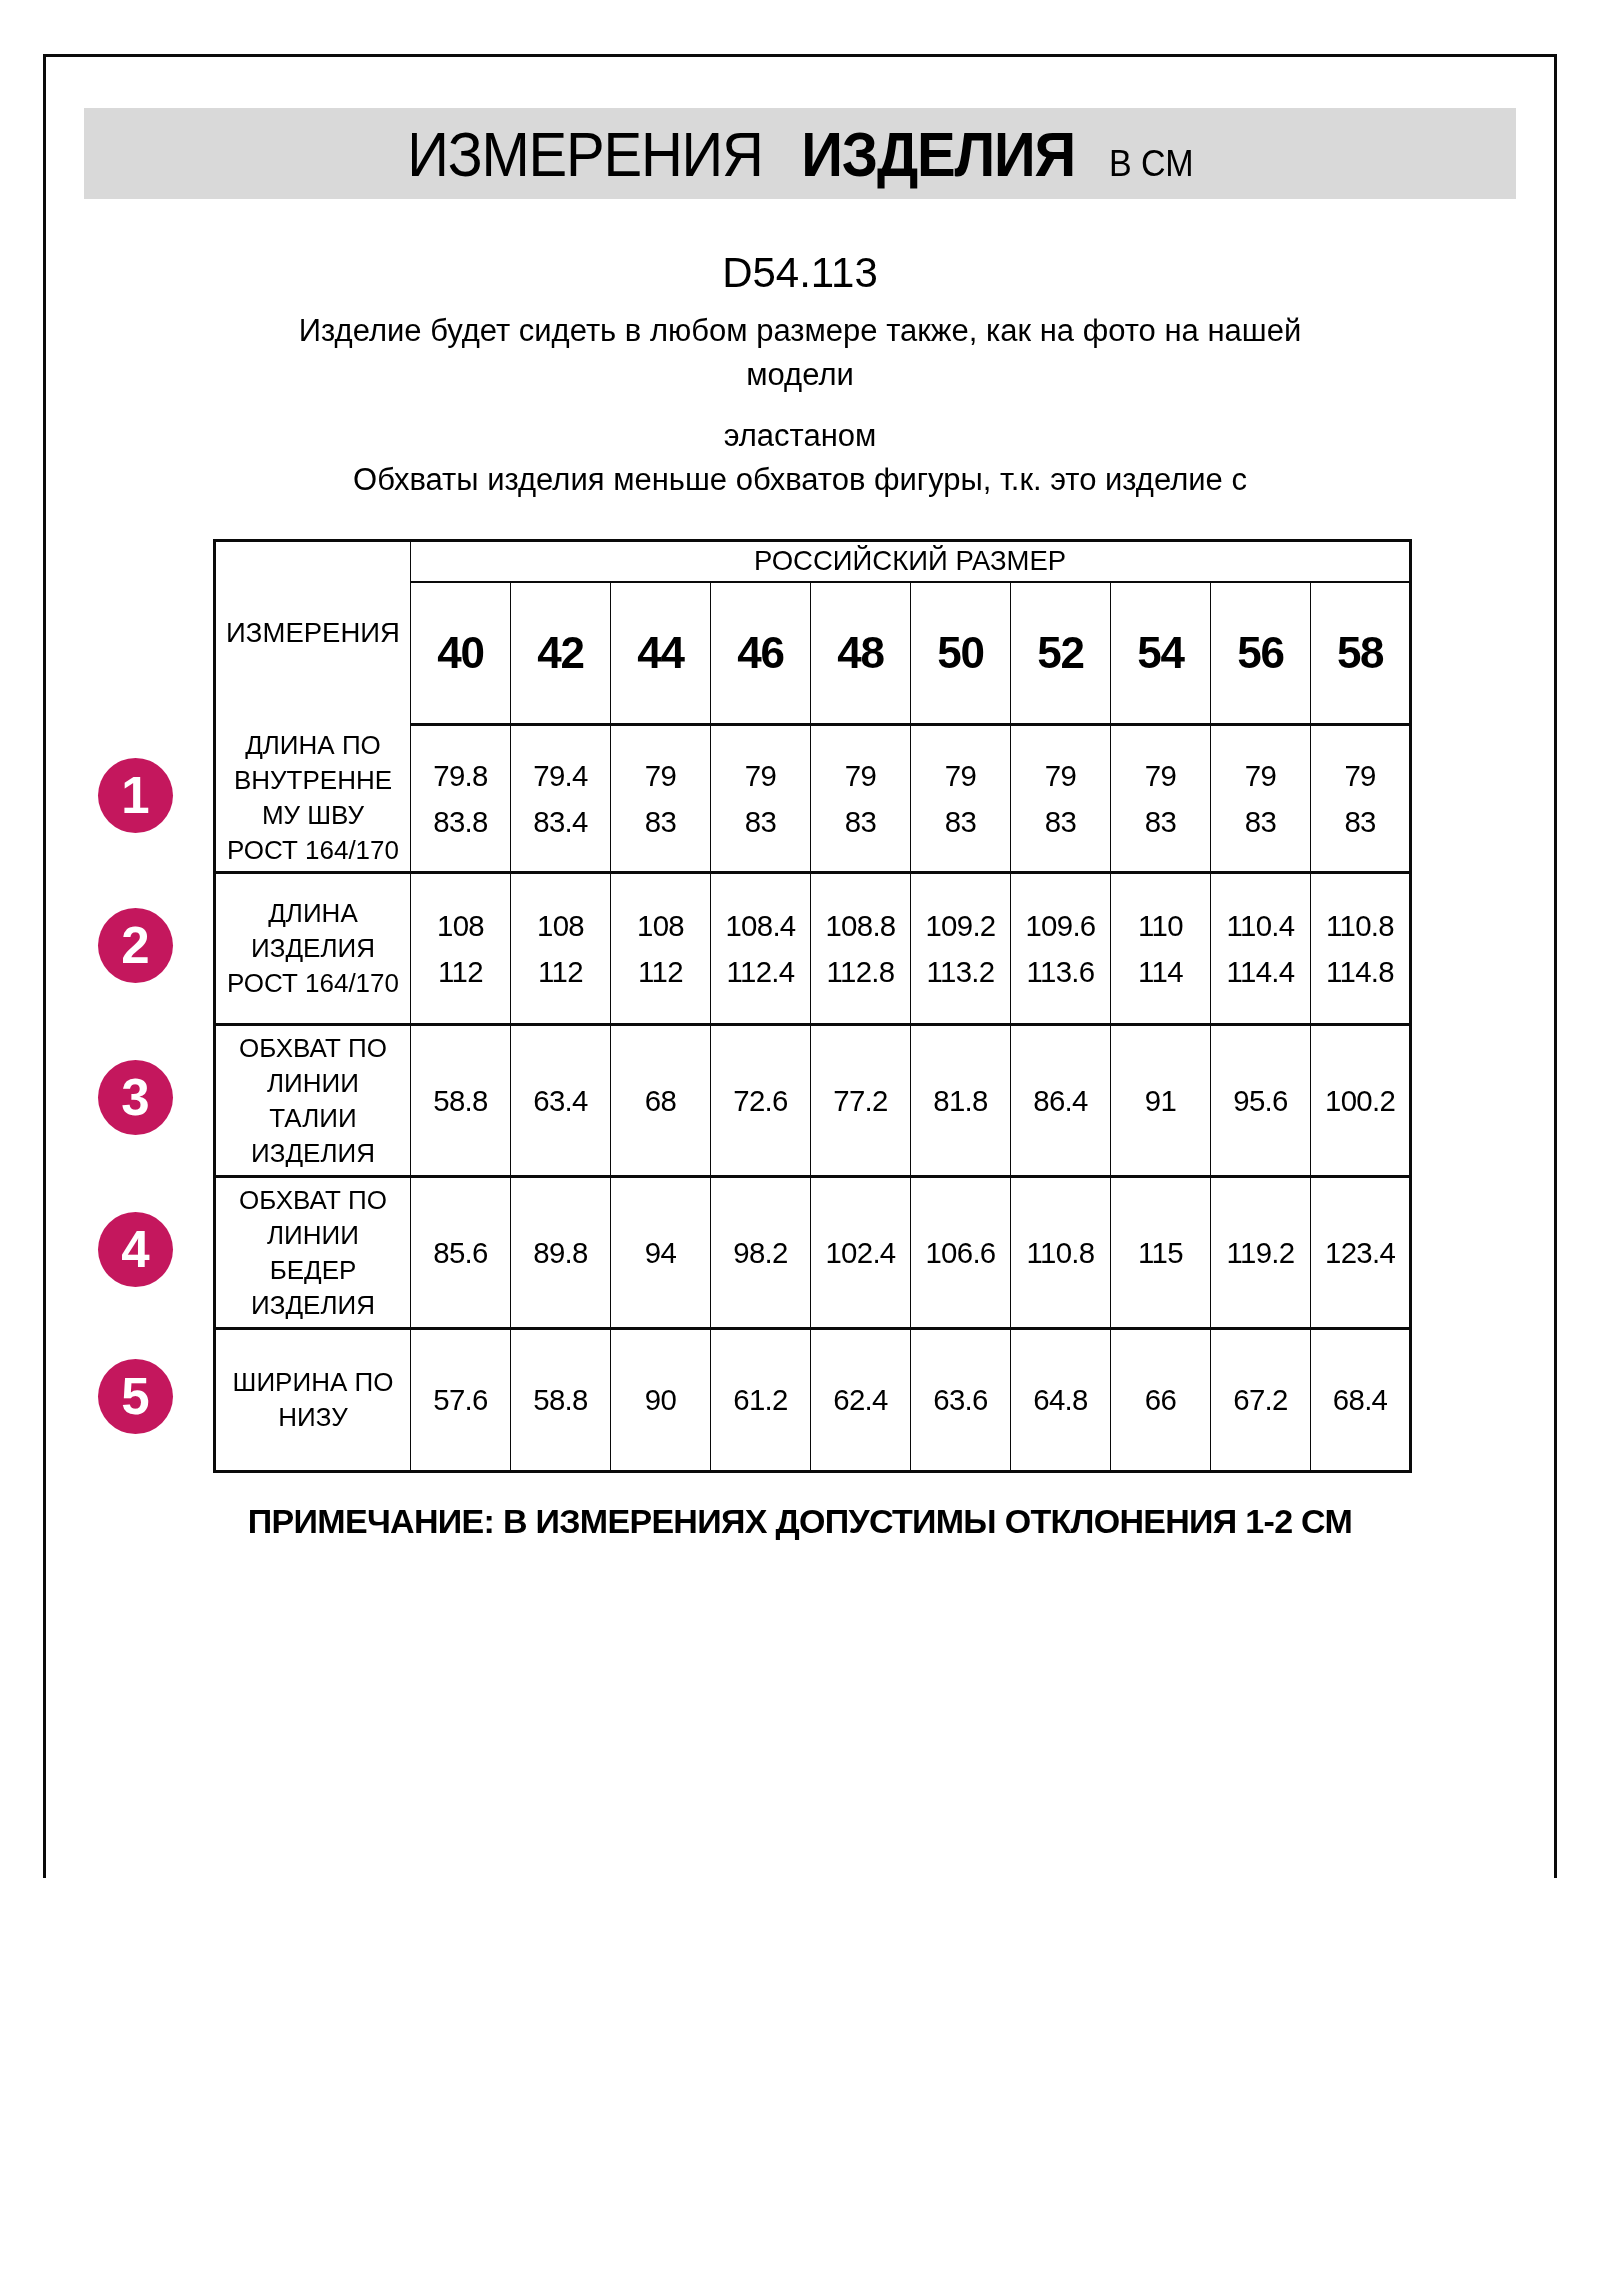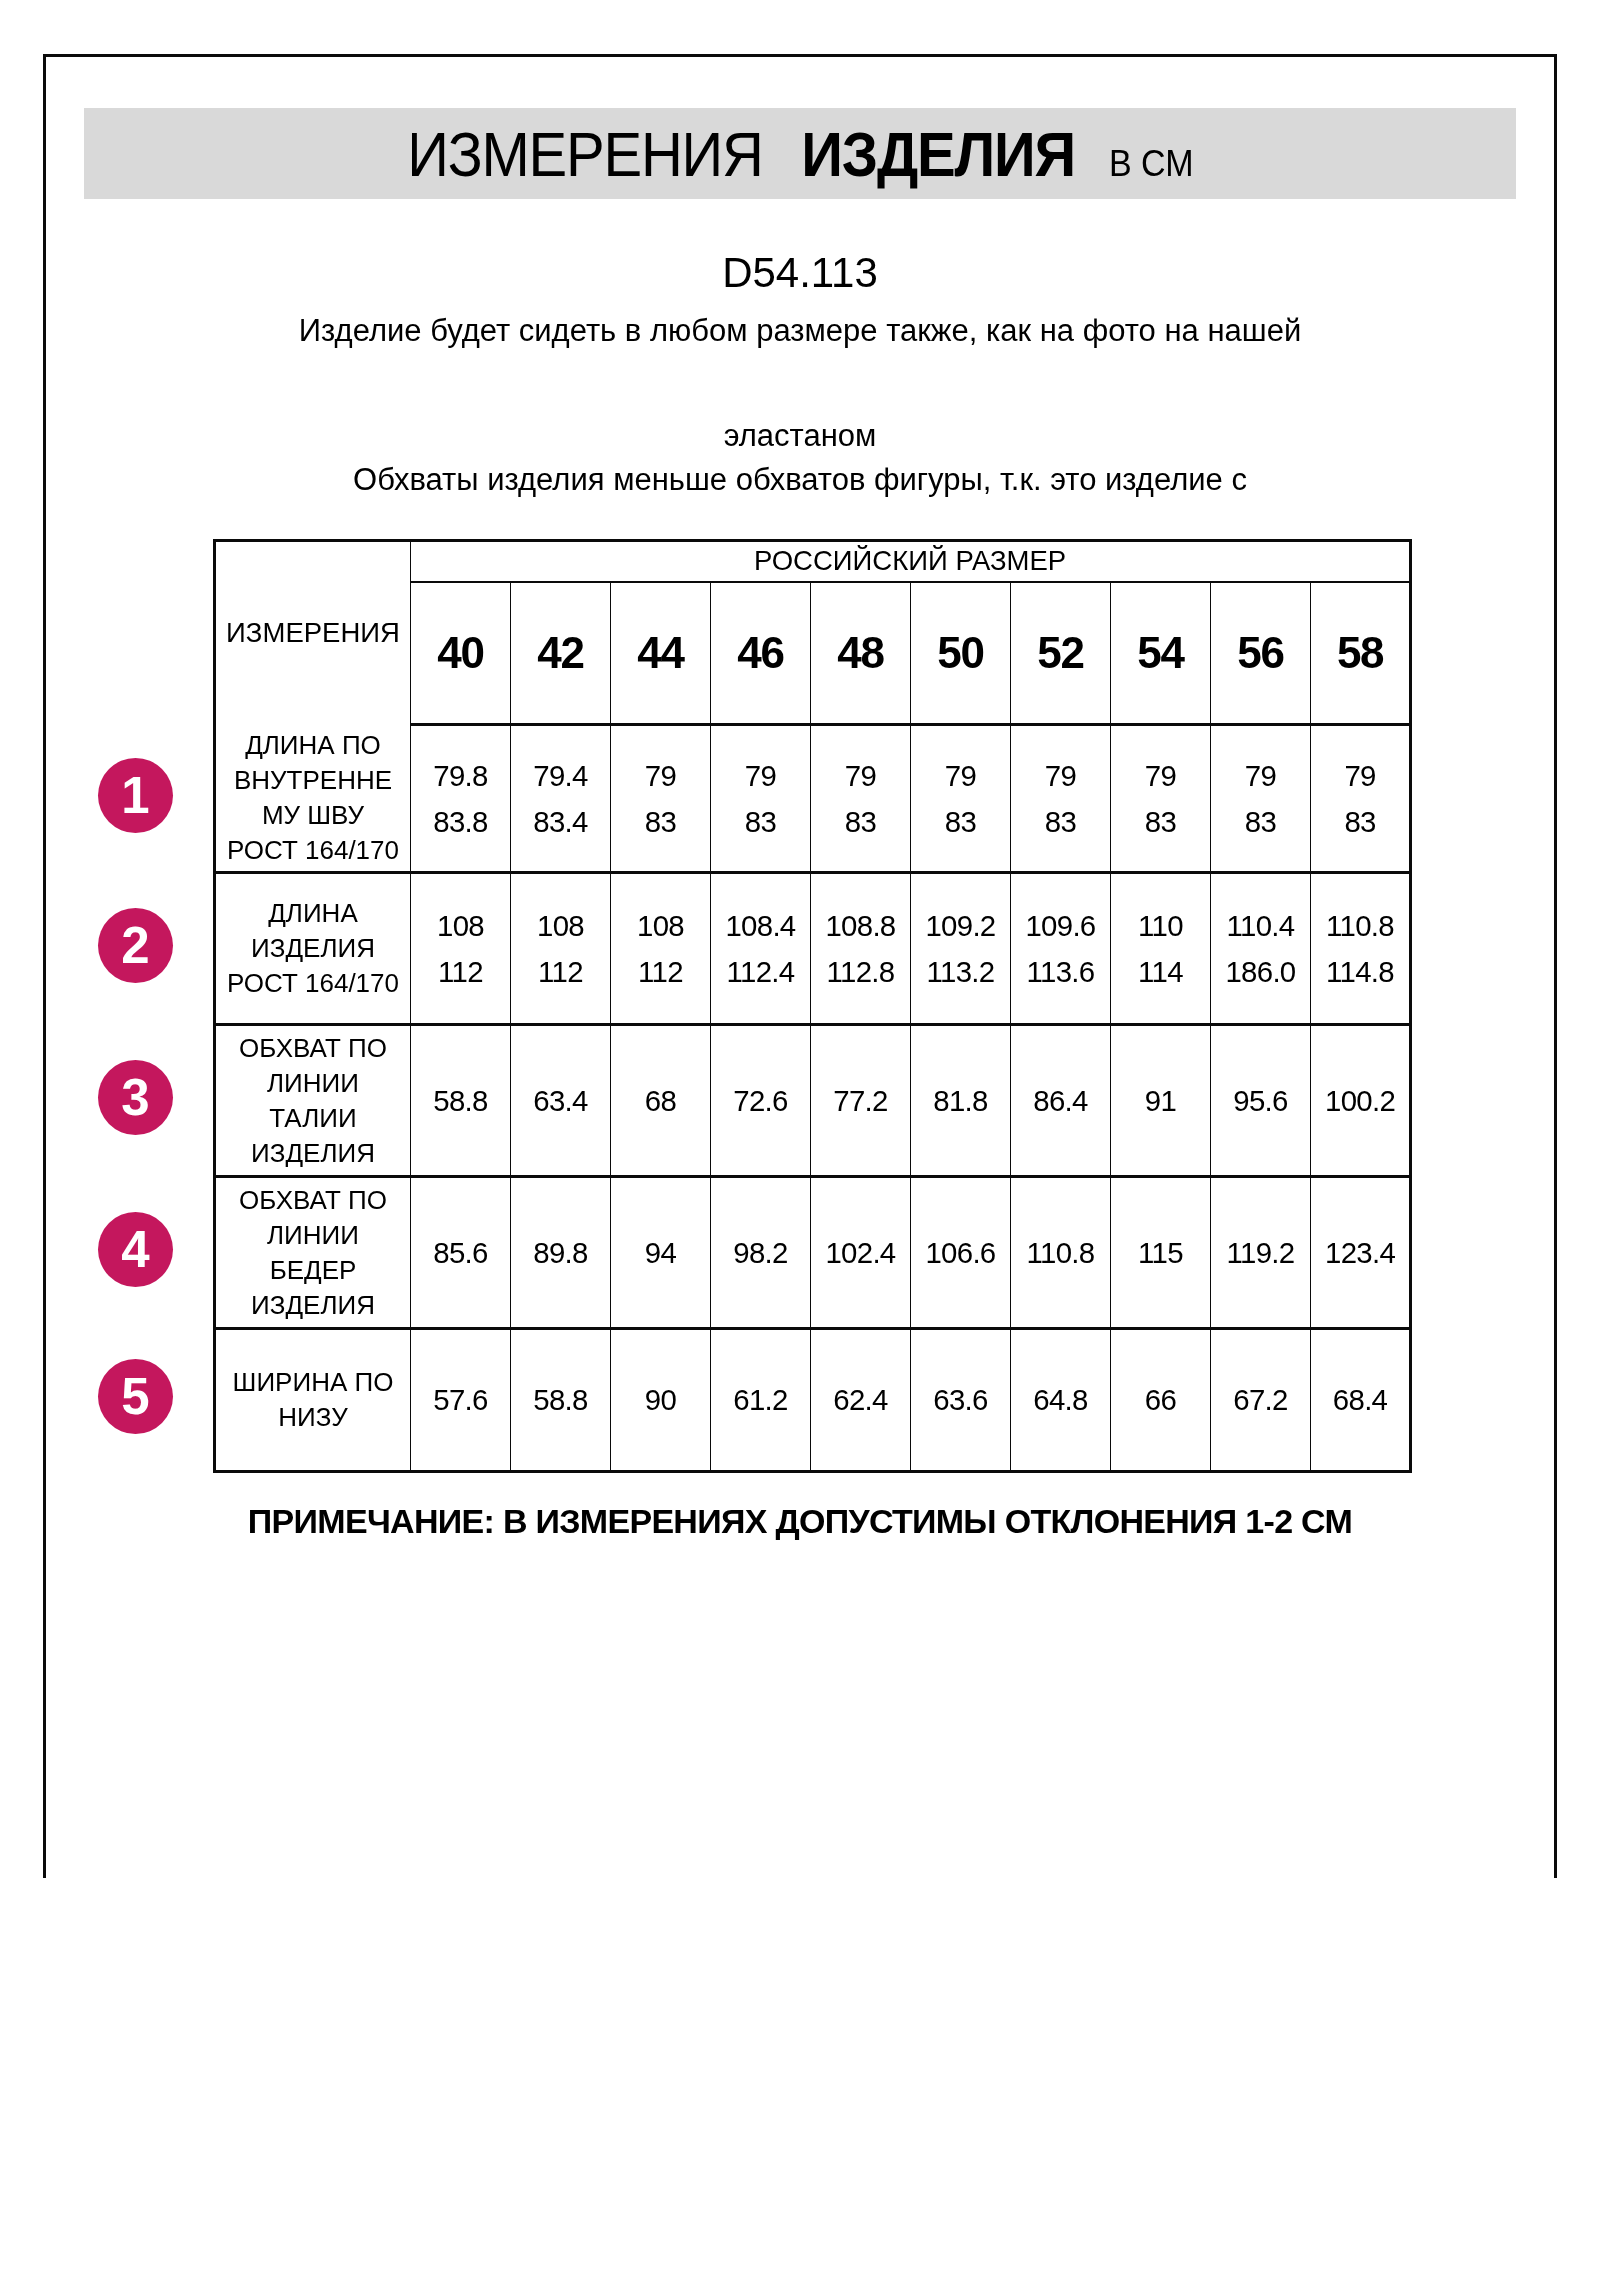--- a/index.html
+++ b/index.html
@@ -180,20 +180,21 @@
       <span class="title-word-regular">ИЗМЕРЕНИЯ</span>
       <span class="title-word-bold">ИЗДЕЛИЯ</span>
       <span class="title-unit">В СМ</span>
     </div>
   </div>
 
   <div class="product-code">D54.113</div>
 
   <div class="intro intro-1">
     <div>Изделие будет сидеть в любом размере также, как на фото на нашей</div>
+    <div>модели</div>
   </div>
 
   <div class="intro intro-2">
     <div>эластаном</div>
     <div>Обхваты изделия меньше обхватов фигуры, т.к. это изделие с</div>
   </div>
 
   <table class="size-table">
     <colgroup>
       <col class="col-label">
@@ -308,21 +309,21 @@
         <td class="value-cell">
             <div>109.6</div>
             <div>113.6</div>
           </td>
         <td class="value-cell">
             <div>110</div>
             <div>114</div>
           </td>
         <td class="value-cell">
             <div>110.4</div>
-            <div>186.0</div>
+            <div>114.4</div>
           </td>
         <td class="value-cell">
             <div>110.8</div>
             <div>114.8</div>
           </td>
       </tr>
 
       <tr class="data-row row-h3">
         <td class="label-cell">
           <div>ОБХВАТ ПО</div>

